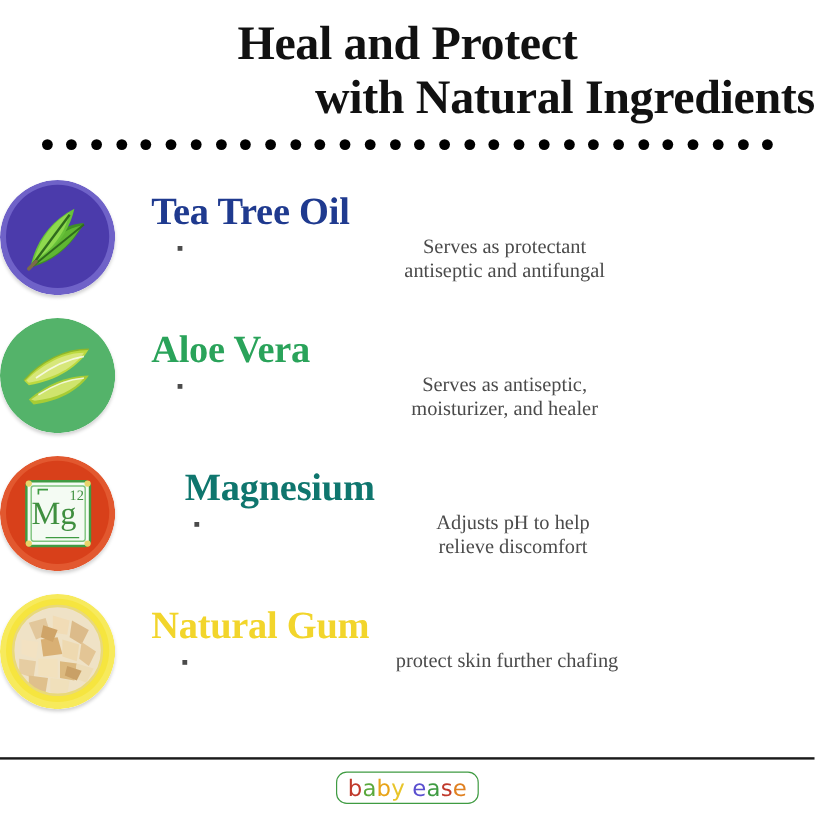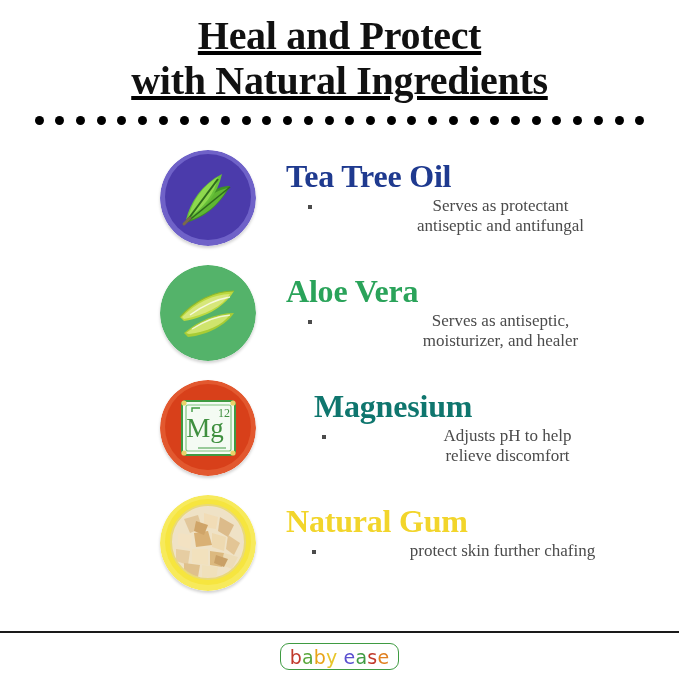--- a/index.html
+++ b/index.html
@@ -14,31 +14,30 @@
     background: #ffffff;
     overflow: hidden;
     font-family: "Liberation Serif", serif;
     -webkit-font-smoothing: antialiased;
   }
 
   
   .header {
     padding-top: 14px;
     text-align: center;
-    text-decoration: underline;
   }
   .title-line {
     color: #111111;
     font-family: "Liberation Serif", serif;
     font-weight: bold;
     letter-spacing: -0.3px;
     line-height: 1.08;
   }
   .title-line-1 { font-size: 40px; }
-  .title-line-2 { font-size: 40px; margin-top: 2px; }
+  .title-line-2 { font-size: 40px; margin-top: 2px; text-align: right; }
 
   .dot-rule {
     margin: 10px auto 0 auto;
     width: 610px;
     height: 16px;
     display: flex;
     justify-content: space-between;
     align-items: center;
   }
   .dot-rule .dot {
@@ -50,21 +49,20 @@
   }
 
   
   .rows {
     margin-top: 22px;
   }
   .row {
     display: flex;
     align-items: flex-start;
     height: 115px;
-    padding-left: 160px;
   }
   .badge-wrap {
     flex: 0 0 auto;
     width: 100px;
     height: 100px;
     position: relative;
   }
   .badge {
     width: 96px;
     height: 96px;

